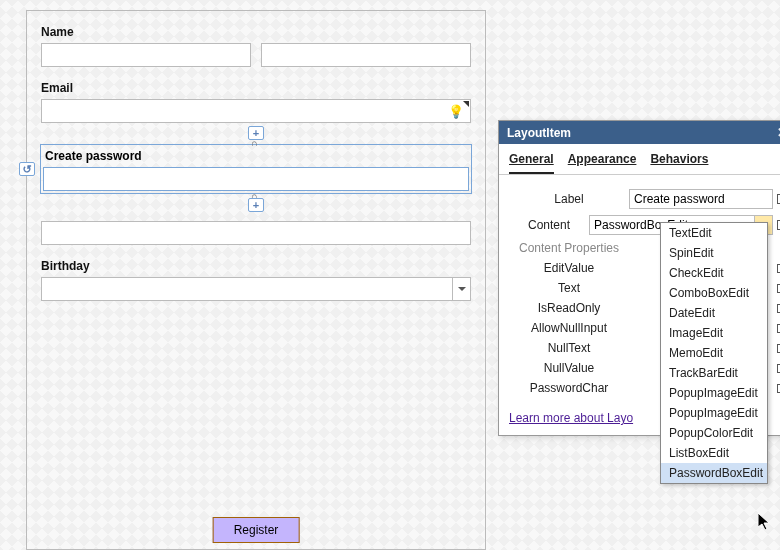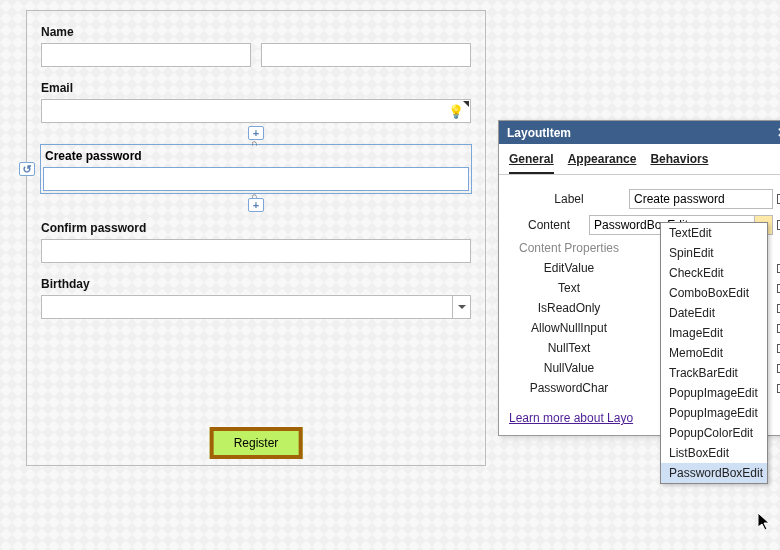--- a/index.html
+++ b/index.html
@@ -16,21 +16,21 @@
     width: 780px;
     height: 550px;
     position: relative;
     overflow: hidden;
   }
   .form-panel {
     position: absolute;
     top: 10px;
     left: 26px;
     width: 460px;
-    height: 456px;
+    height: 540px;
     border: 1px solid #bbb;
     background: transparent;
     padding: 14px 14px 0 14px;
   }
   .form-row { margin-bottom: 14px; }
   .form-row label {
     display: block;
     font-weight: 700;
     font-size: 12px;
     margin-bottom: 4px;
@@ -78,21 +78,21 @@
   .handle.top { top:-18px; left:50%; transform:translateX(-50%); }
   .handle.bottom { bottom:-18px; left:50%; transform:translateX(-50%); }
   .handle.left { left:-22px; top:50%; transform:translateY(-50%); }
   .glyph-small {
     position:absolute; width:10px; font-size:9px; color:#666;
     left:50%; transform:translateX(-50%);
   }
   .register-btn {
     position: absolute;
     bottom: 6px; left: 50%; transform: translateX(-50%);
-    background:#bef264; border:4px solid #a16207;
+    background:#c4b5fd; border:1px solid #a16207;
     padding: 5px 20px; font-size:12px; cursor:pointer;
   }
 
   
   .prop-panel {
     position:absolute;
     top: 120px; left: 498px;
     width: 299px;
     background:#fff;
     border:1px solid #999;
@@ -172,21 +172,20 @@
     <div class="selected-row" style="padding:2px;">
       <label style="font-weight:700; display:block; margin:2px 2px 4px 2px;">Create password</label>
       <input class="field" style="border-color: rgb(122, 166, 216);" value="">
       <span class="glyph-small" style="top:-7px;">∩</span>
       <span class="glyph-small" style="bottom:-8px;">∩</span>
     </div>
     <div class="handle bottom">+</div>
   </div>
 
   <div class="form-row">
-    <label>Confirm password</label>
     <input class="field" value="" style="">
   </div>
 
   <div class="form-row">
     <label>Birthday</label>
     <div class="combo">
       <input value="" style="">
       <div class="dd"></div>
     </div>
   </div>

